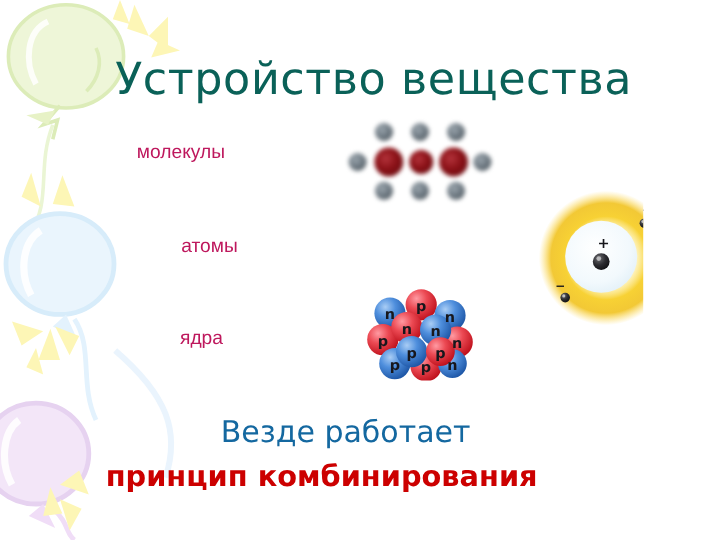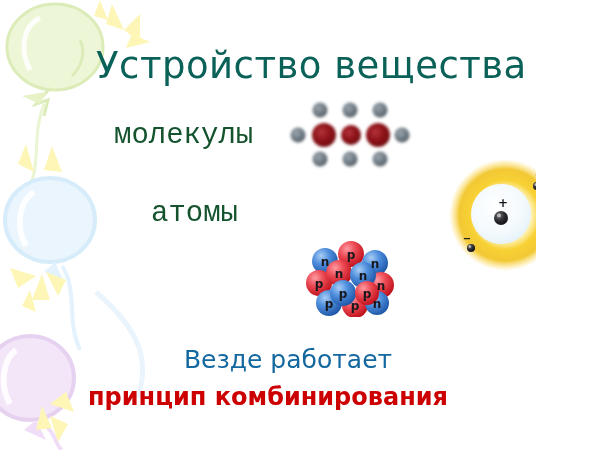--- a/index.html
+++ b/index.html
@@ -31,24 +31,24 @@
     top: 44px;
     font-size: 37px;
     font-weight: 400;
     color: #0a6158;
     letter-spacing: 0.5px;
     white-space: nowrap;
     font-family: "DejaVu Sans", sans-serif;
   }
   .lbl {
     position: absolute;
-    font-size: 29px;
-    color: #14532d;
+    font-size: 16px;
+    color: #be185d;
     white-space: nowrap;
-    font-family: Liberation Mono, monospace;
+    font-family: Liberation Sans, sans-serif;
   }
   .lbl-molecules { left: 114px; top: 119px; }
   .lbl-atoms     { left: 151px; top: 197px; }
   .lbl-nuclei    { left: 150px; top: 274px; }
 
   .bottom-line1 {
     position: absolute;
     left: 0; right: 0;
     top: 345px;
     text-align: center;
@@ -126,20 +126,21 @@
       <path d="M58 442 L50 416 L68 424 Z"></path>
     </g>
 
     <path d="M96 292 C140 330 150 360 138 398" stroke="#eaf4fd" stroke-width="5" fill="none"></path>
   </svg>
 
   <div class="title">Устройство вещества</div>
 
   <div class="lbl lbl-molecules">молекулы</div>
   <div class="lbl lbl-atoms">атомы</div>
+  <div class="lbl lbl-nuclei">ядра</div>
 
   <svg class="fig fig-molecule blur-soft" viewBox="0 0 124 72" xmlns="http://www.w3.org/2000/svg">
     <defs>
       <radialGradient id="gBig" cx="40%" cy="38%" r="68%">
         <stop offset="0%" stop-color="#b4343c"></stop>
         <stop offset="55%" stop-color="#8b1117"></stop>
         <stop offset="100%" stop-color="#6d0d12"></stop>
       </radialGradient>
       <radialGradient id="gSmall" cx="38%" cy="35%" r="70%">
         <stop offset="0%" stop-color="#9aa5ad"></stop>

